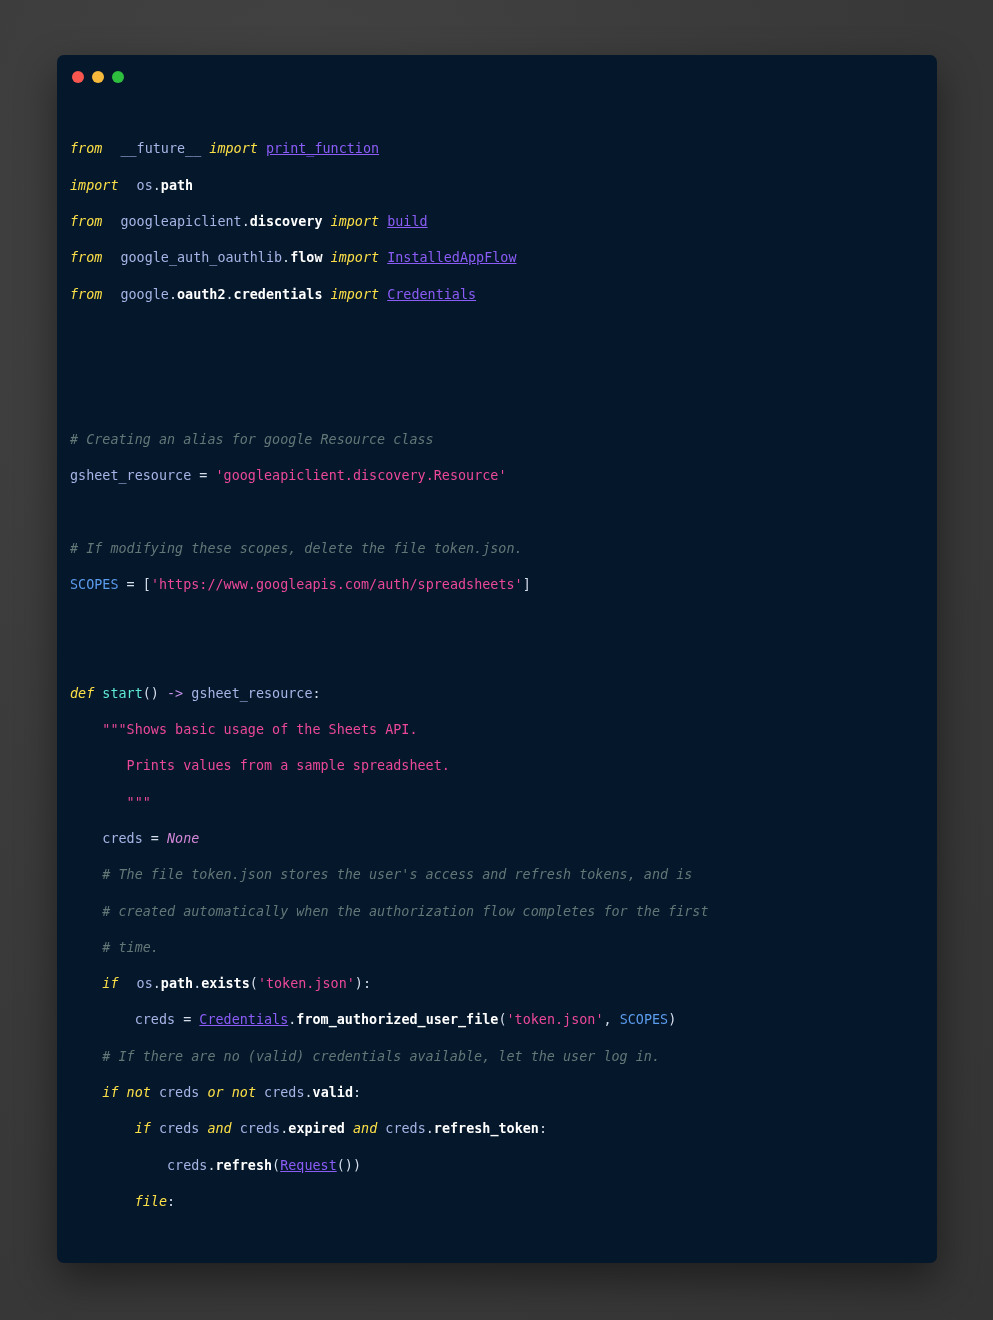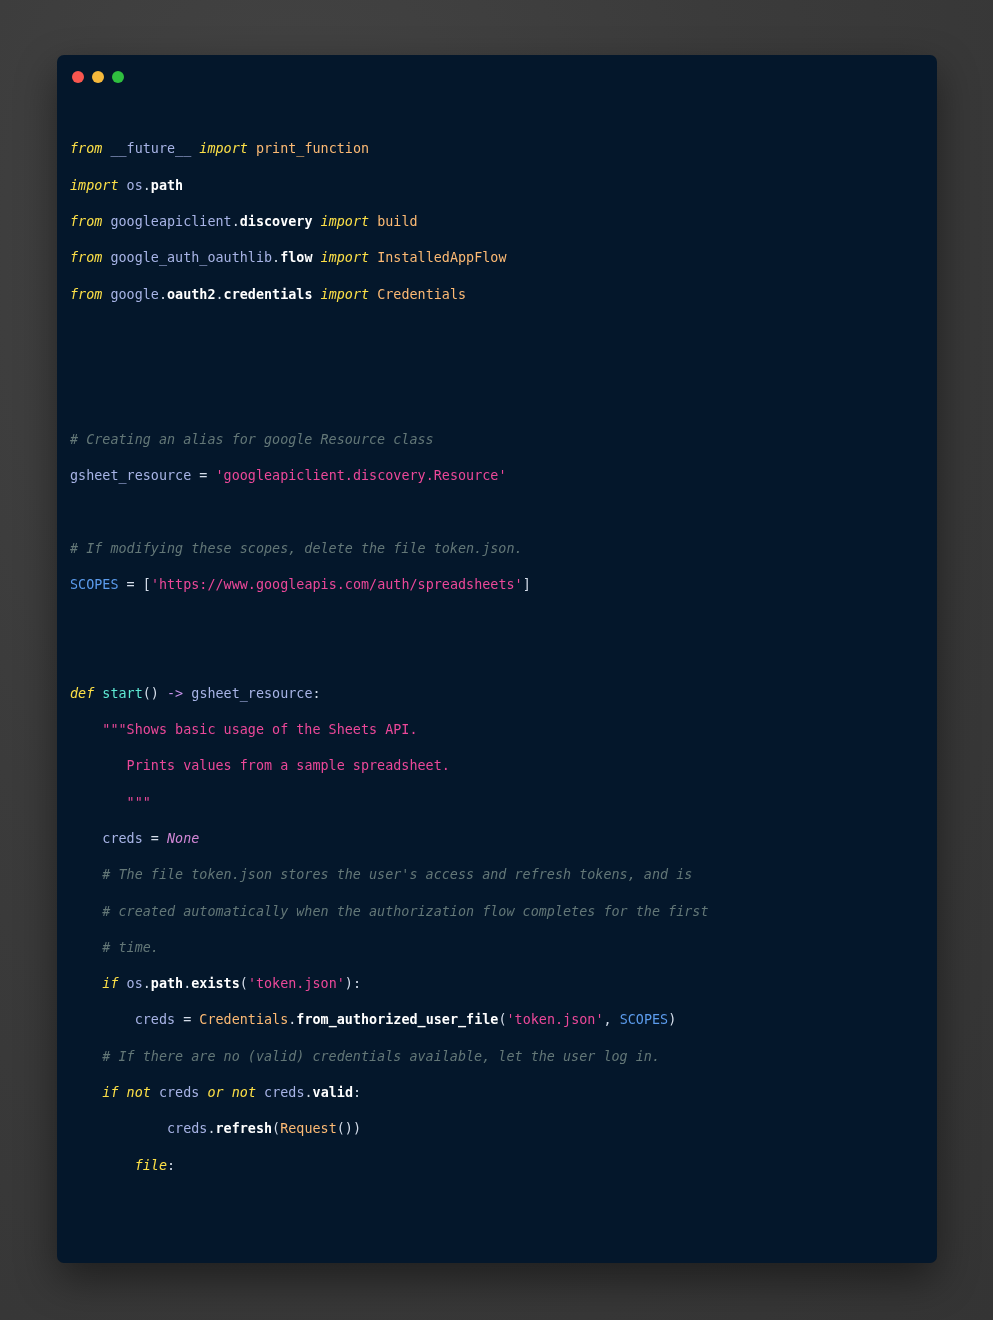--- a/index.html
+++ b/index.html
@@ -46,23 +46,23 @@
     font-size: 13.4px;
     line-height: 18.15px;
     white-space: pre;
     color: #d6deeb;
     letter-spacing: 0.02px;
   }
   .ln { height: 18.15px; }
 
   
   .kw      { color: #fde047; font-style: italic; }
-  .mod     { color: #a8b4e6; }
+  .mod     { color: #a8b4e6; margin-left: 10px; }
   .modb    { color: #ffffff; font-weight: bold; }
-  .cls     { color: #fdba74; }
+  .cls     { color: #8b5cf6; text-decoration: underline; }
   .fn      { color: #5eead4; }
   .fnb     { color: #ffffff; font-weight: bold; }
   .var     { color: #a8b4e6; }
   .cons    { color: #5c9ced; text-align: center; }
   .str     { color: #ec4899; }
   .com     { color: #637777; font-style: italic; }
   .op      { color: #c792ea; }
   .pun     { color: #d6deeb; }
   .self    { color: #d287d6; font-style: italic; }
 </style>
@@ -99,20 +99,21 @@
 <div class="ln">       <span class="str">Prints values from a sample spreadsheet.</span></div>
 <div class="ln">       <span class="str">"""</span></div>
 <div class="ln">    <span class="var">creds</span> <span class="pun">=</span> <span class="self">None</span></div>
 <div class="ln">    <span class="com"># The file token.json stores the user's access and refresh tokens, and is</span></div>
 <div class="ln">    <span class="com"># created automatically when the authorization flow completes for the first</span></div>
 <div class="ln">    <span class="com"># time.</span></div>
 <div class="ln">    <span class="kw">if</span> <span class="mod">os</span><span class="pun">.</span><span class="modb">path</span><span class="pun">.</span><span class="fnb">exists</span><span class="pun">(</span><span class="str">'token.json'</span><span class="pun">):</span></div>
 <div class="ln">        <span class="var">creds</span> <span class="pun">=</span> <span class="cls">Credentials</span><span class="pun">.</span><span class="fnb">from_authorized_user_file</span><span class="pun">(</span><span class="str">'token.json'</span><span class="pun">,</span> <span class="cons">SCOPES</span><span class="pun">)</span></div>
 <div class="ln">    <span class="com"># If there are no (valid) credentials available, let the user log in.</span></div>
 <div class="ln">    <span class="kw">if</span> <span class="kw">not</span> <span class="var">creds</span> <span class="kw">or</span> <span class="kw">not</span> <span class="var">creds</span><span class="pun">.</span><span class="modb">valid</span><span class="pun">:</span></div>
+<div class="ln">        <span class="kw">if</span> <span class="var">creds</span> <span class="kw">and</span> <span class="var">creds</span><span class="pun">.</span><span class="modb">expired</span> <span class="kw">and</span> <span class="var">creds</span><span class="pun">.</span><span class="modb">refresh_token</span><span class="pun">:</span></div>
 <div class="ln">            <span class="var">creds</span><span class="pun">.</span><span class="fnb">refresh</span><span class="pun">(</span><span class="cls">Request</span><span class="pun">())</span></div>
 <div class="ln">        <span class="kw">file</span><span class="pun">:</span></div>
 
 
 
 
 
 
 
 

